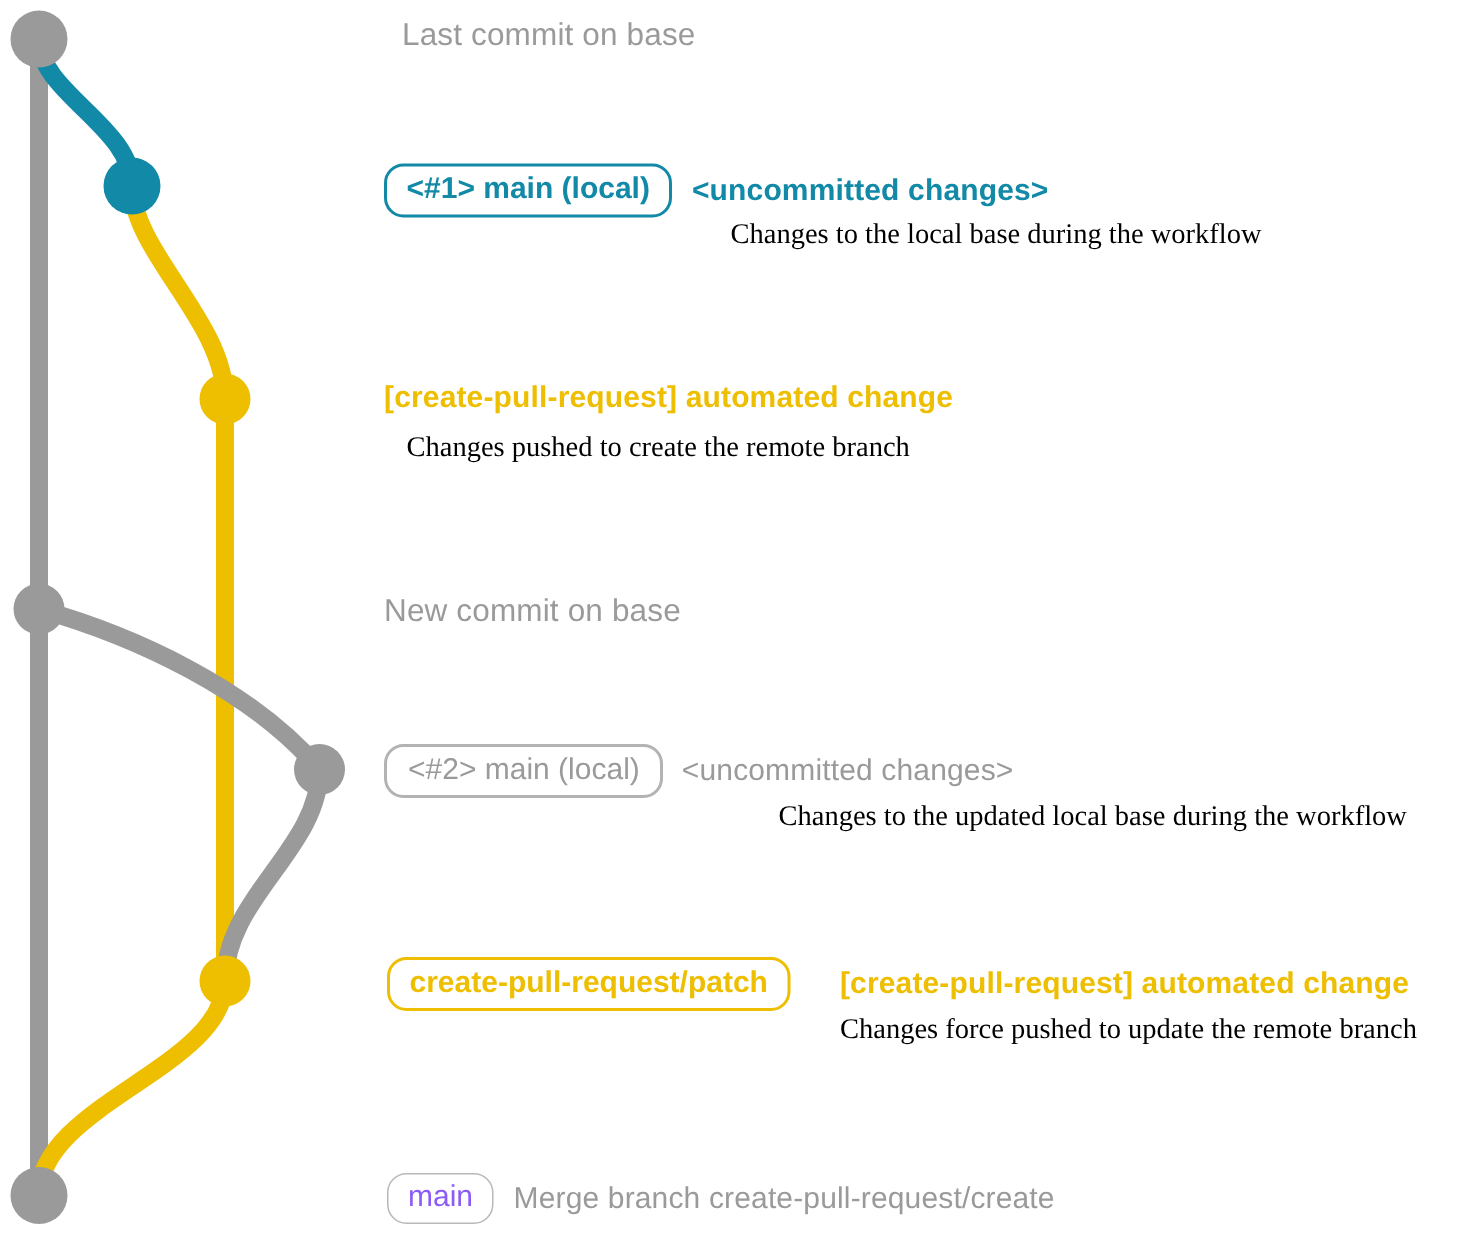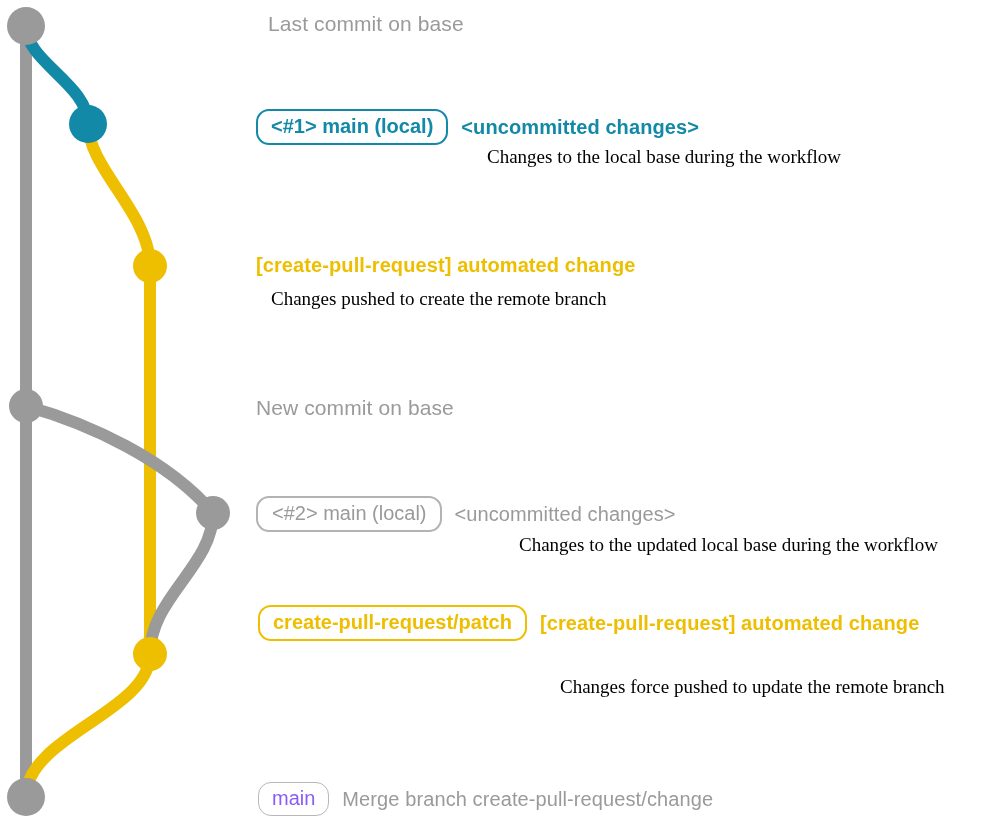--- a/index.html
+++ b/index.html
@@ -137,22 +137,22 @@
 <div class="row" style="left:256px; top:396px;">
   <span class="plain-label c-gray-text">New commit on base</span>
 </div>
 
 <div class="row" style="left:256px; top:496px;">
   <span class="badge c-gray">&lt;#2&gt; main (local)</span>
   <span class="subject c-gray">&lt;uncommitted changes&gt;</span>
 </div>
 <div class="desc" style="left:487px; top:534px;margin-left:32px;">Changes to the updated local base during the workflow</div>
 
-<div class="row" style="left:258px; top:605px;">
+<div class="row" style="left:258px; top:638px;gap:20px;">
   <span class="badge c-yellow">create-pull-request/patch</span>
   <span class="subject c-yellow">[create-pull-request] automated change</span>
 </div>
 <div class="desc" style="left:560px; top:676px;">Changes force pushed to update the remote branch</div>
 
 <div class="row" style="left:258px; top:782px;">
   <span class="badge c-gray-thin">main</span>
-  <span class="subject c-gray">Merge branch create-pull-request/change</span>
+  <span class="subject c-gray">Merge branch create-pull-request/create</span>
 </div>
 
 </body></html>

